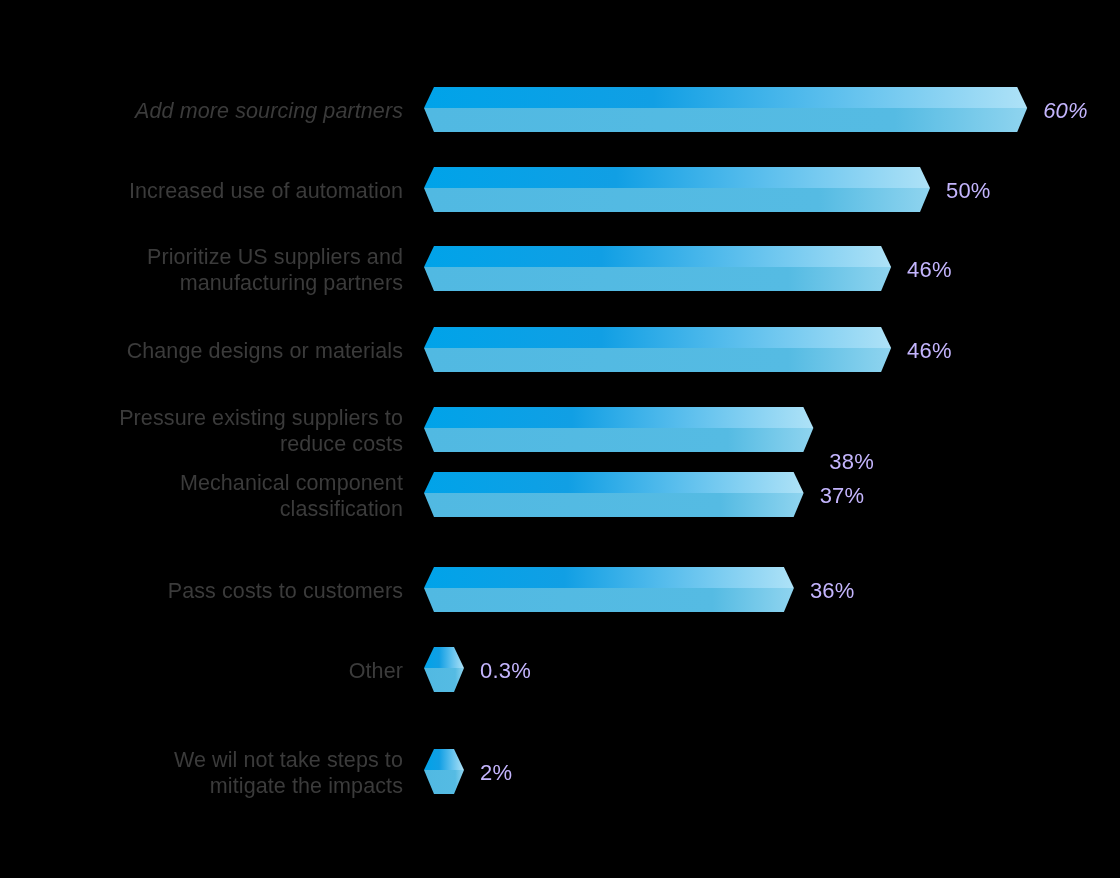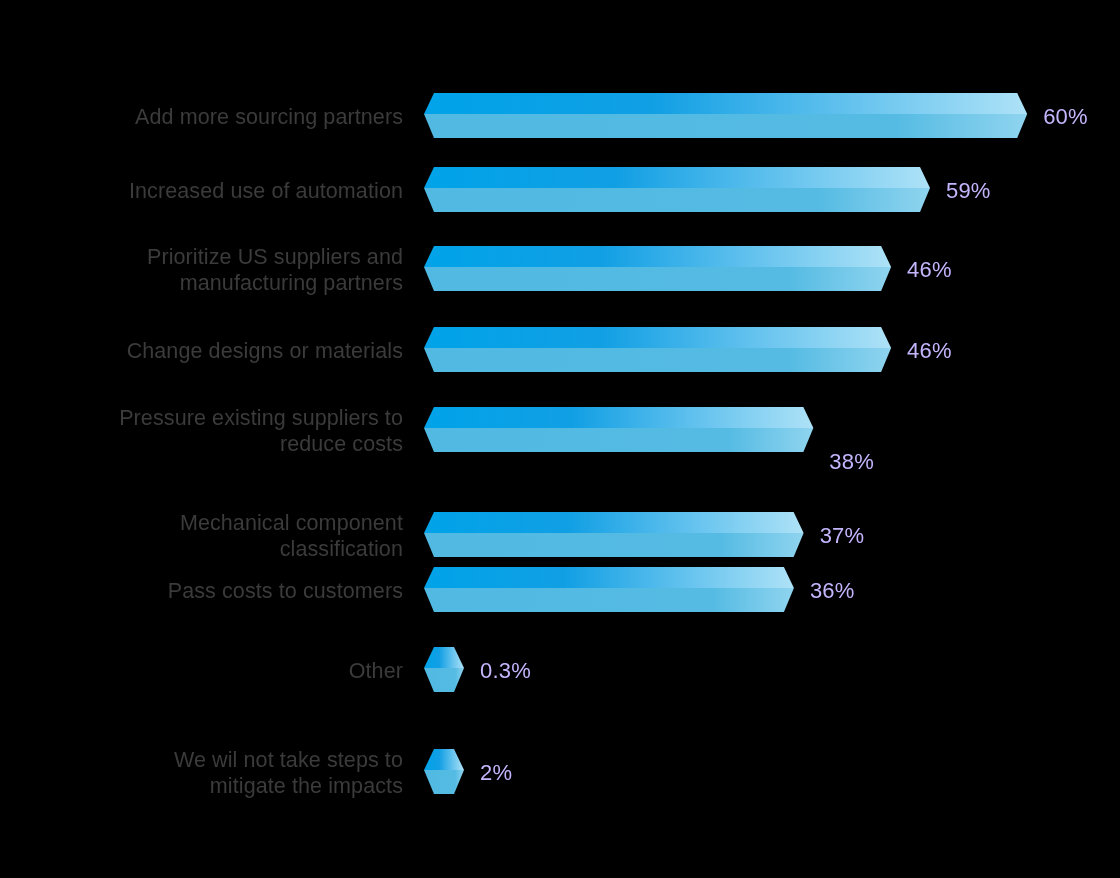--- a/index.html
+++ b/index.html
@@ -75,21 +75,21 @@
     line-height: 26px;
     letter-spacing: 0.2px;
     white-space: nowrap;
   }
 </style>
 </head>
 <body>
 
 <div id="chart-root">
   <div class="chart-plot" id="plot-area">
-      <div class="bar-row" style="top: 77px;">
+      <div class="bar-row" style="top: 71px; font-style: italic;">
         <div class="cat-label">Add more sourcing partners</div>
         <div class="bar-wrap" style="width: 605.2px;">
           <svg class="bar-svg" width="605.2" height="53" viewBox="0 0 605.2 53">
             <defs>
               <linearGradient id="gtop0" x1="0" y1="0" x2="1" y2="0">
                 <stop offset="0%" stop-color="#00A3E9"></stop>
                 <stop offset="38%" stop-color="#119FE4"></stop>
                 <stop offset="100%" stop-color="#AEE2F7"></stop>
               </linearGradient>
               <linearGradient id="gfront0" x1="0" y1="0" x2="1" y2="0">
@@ -117,21 +117,21 @@
               <linearGradient id="gfront1" x1="0" y1="0" x2="1" y2="0">
                 <stop offset="0%" stop-color="#51B9E2"></stop>
                 <stop offset="78%" stop-color="#55BBE3"></stop>
                 <stop offset="100%" stop-color="#8FD4EF"></stop>
               </linearGradient>
             </defs>
             <path d="M 10 2 L 496.00000000000006 2 L 506.00000000000006 23 L 0 23 Z" fill="url(#gtop1)"></path>
             <path d="M 0 23 L 506.00000000000006 23 L 496.00000000000006 47 L 10 47 Z" fill="url(#gfront1)"></path>
           </svg>
         </div>
-        <div class="value-label" style="left: 946px;">59%</div>
+        <div class="value-label" style="left: 946px;">50%</div>
       </div>
       <div class="bar-row" style="top: 230px;">
         <div class="cat-label">Prioritize US suppliers and
 manufacturing partners</div>
         <div class="bar-wrap" style="width: 469.12px;">
           <svg class="bar-svg" width="469.12" height="53" viewBox="0 0 469.12 53">
             <defs>
               <linearGradient id="gtop2" x1="0" y1="0" x2="1" y2="0">
                 <stop offset="0%" stop-color="#00A3E9"></stop>
                 <stop offset="38%" stop-color="#119FE4"></stop>
@@ -187,21 +187,21 @@
                 <stop offset="78%" stop-color="#55BBE3"></stop>
                 <stop offset="100%" stop-color="#8FD4EF"></stop>
               </linearGradient>
             </defs>
             <path d="M 10 2 L 379.36 2 L 389.36 23 L 0 23 Z" fill="url(#gtop4)"></path>
             <path d="M 0 23 L 389.36 23 L 379.36 47 L 10 47 Z" fill="url(#gfront4)"></path>
           </svg>
         </div>
         <div class="value-label" style="left: 829.36px; margin-top: 31px;">38%</div>
       </div>
-      <div class="bar-row" style="top: 496px;">
+      <div class="bar-row" style="top: 456px;">
         <div class="cat-label">Mechanical component
 classification</div>
         <div class="bar-wrap" style="width: 381.64px;">
           <svg class="bar-svg" width="381.64000000000004" height="53" viewBox="0 0 381.64000000000004 53">
             <defs>
               <linearGradient id="gtop5" x1="0" y1="0" x2="1" y2="0">
                 <stop offset="0%" stop-color="#00A3E9"></stop>
                 <stop offset="38%" stop-color="#119FE4"></stop>
                 <stop offset="100%" stop-color="#AEE2F7"></stop>
               </linearGradient>

